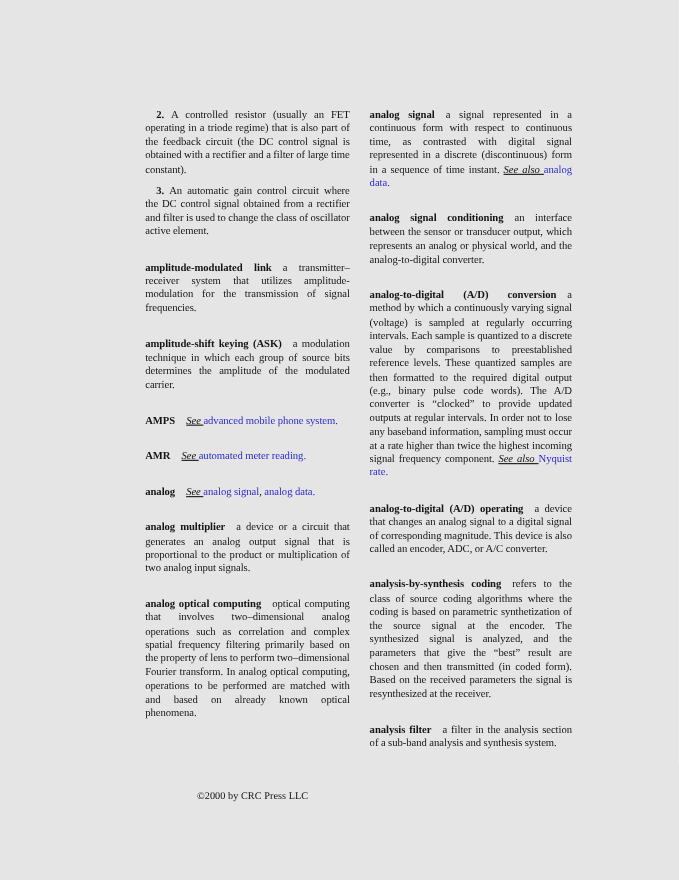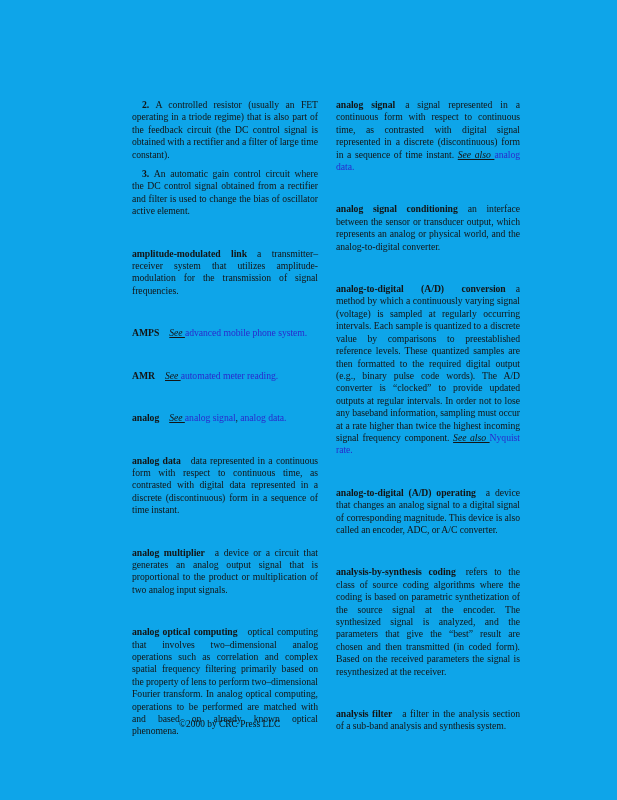--- a/index.html
+++ b/index.html
@@ -6,33 +6,33 @@
   body {
     width:617px; height:800px;
     background:#ffffff;
     font-family:"Liberation Serif", "DejaVu Serif", serif;
     color:#141414;
     position:relative;
     overflow:hidden;
   }
   .page {
     position:absolute; inset:0;
-    background:#0ea5e9;
+    background:#e5e5e5;
   }
   .col {
     position:absolute; top:99px;
     font-size:9.7px; line-height:12.4px;
     text-align:justify;
     letter-spacing:-0.04px;
     word-spacing:-0.1px;
   }
   #col-left  { left:132px; width:186px; }
   #col-right { left:336px; width:184px; }
   .col p { margin:0; }
-  .col p.entry    { margin-top:30px; }
+  .col p.entry    { margin-top:20px; }
   .col p.numbered { margin-top:7px; text-indent:10px; }
   .col p:first-child { margin-top:0; }
   .num  { font-weight:700; }
   .term { font-weight:700; margin-right:10px; }
   .see  { font-style:italic;text-decoration:underline; }
   a.xref {
     color:var(--link-color, #2a2acc);
     text-decoration:none;
     cursor:pointer;
   }
@@ -43,26 +43,26 @@
     color:#101010;
     margin-left:48px;
   }
 </style>
 </head>
 <body style="--link-color: #2a2acc;">
 
 <div class="page">
   <div class="col" id="col-left">
       <p class="numbered"><span class="num">2.&nbsp;</span><span class="plain">A controlled resistor (usually an FET operating in a triode regime) that is also part of the feedback circuit (the DC control signal is obtained with a rectifier and a filter of large time constant).</span></p>
-      <p class="numbered"><span class="num">3.&nbsp;</span><span class="plain">An automatic gain control circuit where the DC control signal obtained from a rectifier and filter is used to change the bias of oscillator active element.</span></p>
+      <p class="numbered"><span class="num">3.&nbsp;</span><span class="plain">An automatic gain control circuit where the DC control signal obtained from a rectifier and filter is used to change the class of oscillator active element.</span></p>
       <p class="entry"><span class="term">amplitude-modulated link</span><span class="plain">a transmitter–receiver system that utilizes amplitude-modulation for the transmission of signal frequencies.</span></p>
+      <p class="entry"><span class="term">amplitude-shift keying (ASK)</span><span class="plain">a modulation technique in which each group of source bits determines the amplitude of the modulated carrier.</span></p>
       <p class="entry"><span class="term">AMPS</span><span class="see">See </span><a class="xref" href="#">advanced mobile phone system.</a></p>
       <p class="entry"><span class="term">AMR</span><span class="see">See </span><a class="xref" href="#">automated meter reading.</a></p>
       <p class="entry"><span class="term">analog</span><span class="see">See </span><a class="xref" href="#">analog signal</a><span class="plain">, </span><a class="xref" href="#">analog data.</a></p>
-      <p class="entry"><span class="term">analog data</span><span class="plain">data represented in a continuous form with respect to continuous time, as contrasted with digital data represented in a discrete (discontinuous) form in a sequence of time instant.</span></p>
       <p class="entry"><span class="term">analog multiplier</span><span class="plain">a device or a circuit that generates an analog output signal that is proportional to the product or multiplication of two analog input signals.</span></p>
       <p class="entry"><span class="term">analog optical computing</span><span class="plain">optical computing that involves two–dimensional analog operations such as correlation and complex spatial frequency filtering primarily based on the property of lens to perform two–dimensional Fourier transform.  In analog optical computing, operations to be performed are matched with and based on already known optical phenomena.</span></p>
     </div>
   <div class="col" id="col-right">
       <p class="entry"><span class="term">analog signal</span><span class="plain">a signal represented in a continuous form with respect to continuous time, as contrasted with digital signal represented in a discrete (discontinuous) form in a sequence of time instant.  </span><span class="see">See also </span><a class="xref" href="#">analog data.</a></p>
       <p class="entry"><span class="term">analog signal conditioning</span><span class="plain">an interface between the sensor or transducer output, which represents an analog or physical world, and the analog-to-digital converter.</span></p>
       <p class="entry"><span class="term">analog-to-digital (A/D) conversion</span><span class="plain">a method by which a continuously varying signal (voltage) is sampled at regularly occurring intervals. Each sample is quantized to a discrete value by comparisons to preestablished reference levels.  These quantized samples are then formatted to the required digital output (e.g., binary pulse code words). The A/D converter is “clocked” to provide updated outputs at regular intervals. In order not to lose any baseband information, sampling must occur at a rate higher than twice the highest incoming signal frequency component. </span><span class="see">See also </span><a class="xref" href="#">Nyquist rate.</a></p>
       <p class="entry"><span class="term">analog-to-digital (A/D) operating</span><span class="plain">a device that changes an analog signal to a digital signal of corresponding magnitude. This device is also called an encoder, ADC, or A/C converter.</span></p>
       <p class="entry"><span class="term">analysis-by-synthesis coding</span><span class="plain">refers to the class of source coding algorithms where the coding is based on parametric synthetization of the source signal at the encoder.  The synthesized signal is analyzed, and the parameters that give the “best” result are chosen and then transmitted (in coded form). Based on the received parameters the signal is resynthesized at the receiver.</span></p>
       <p class="entry"><span class="term">analysis filter</span><span class="plain">a filter in the analysis section of a sub-band analysis and synthesis system.</span></p>

